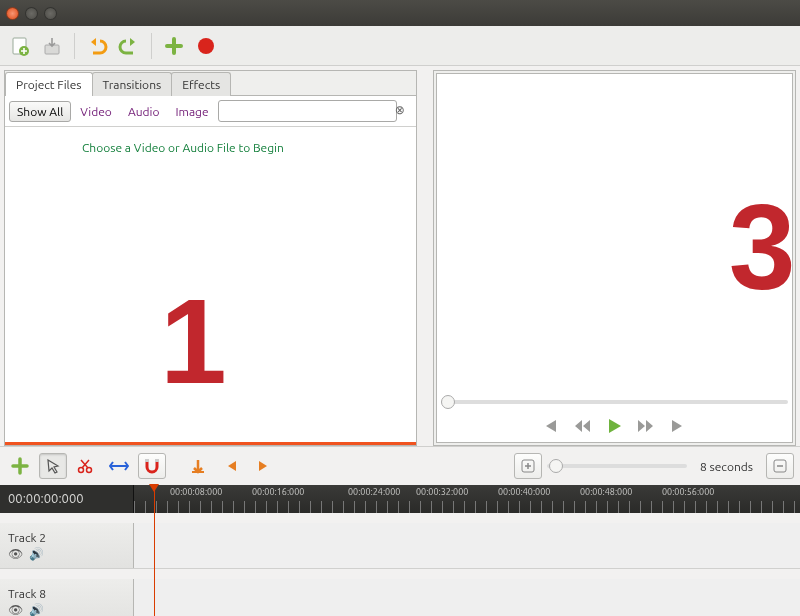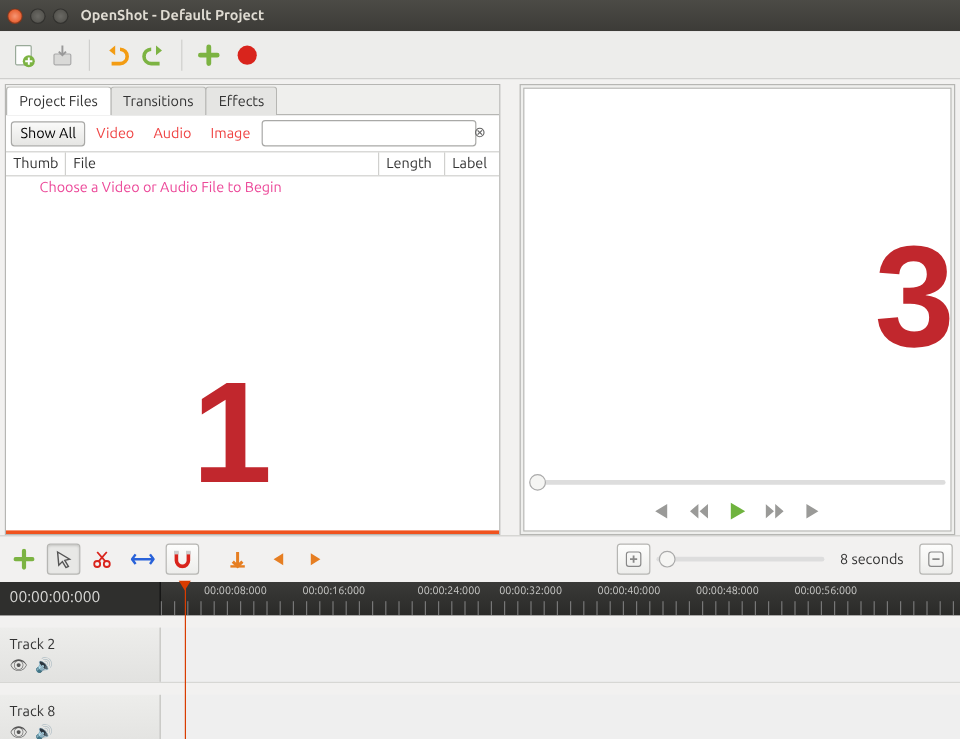--- a/index.html
+++ b/index.html
@@ -23,34 +23,34 @@
 .right-panel { flex: 1; background: #efefed; border: 1px solid #b6b6b3; display: flex; flex-direction: column; padding: 2px; }
 
 
 .tabs { display: flex; background: #efefed; border-bottom: 1px solid #b6b6b3; }
 .tab { padding: 5px 10px 5px 10px; border: 1px solid #b6b6b3; border-bottom: none; margin-right: -1px; background: #e5e5e3; cursor: pointer; border-radius: 3px 3px 0 0; position: relative; top: 1px; color: #333; }
 .tab.active { background: #fff; font-weight: normal; z-index: 2; }
 
 
 .filter-row { display: flex; align-items: center; padding: 4px; gap: 2px; border-bottom: 1px solid #d0d0ce; }
 .showall-btn { padding: 3px 7px; background: linear-gradient(#fafaf9,#e6e6e4); border: 1px solid #a9a9a7; border-radius: 3px; cursor: pointer; }
-.filt { padding: 3px 7px; cursor: pointer; color: #ef4444; }
+.filt { padding: 3px 7px; cursor: pointer; color: #701a75; }
 .filter-search { flex: 1; height: 22px; border: 1px solid #a9a9a7; border-radius: 3px; padding: 0 18px 0 4px; position: relative; }
 .filter-search-wrap { flex: 1; position: relative; }
 .clear-x { position: absolute; right: 4px; top: 3px; width: 16px; height: 16px; color: #666; font-size: 12px; text-align: center; cursor: pointer; }
 
 
 .file-hdr { display: flex; border-bottom: 1px solid #d0d0ce; font-weight: normal; color: #333; }
 .file-hdr > div { padding: 3px 6px; border-right: 1px solid #d0d0ce; }
 .col-thumb { width: 50px; }
 .col-file { flex: 1; }
 .col-len { width: 55px; }
 .col-lab { width: 45px; border-right: none !important; }
 .file-body { flex: 1; position: relative; }
-.placeholder-row { padding: 3px 6px 3px 28px; color: #ec4899; }
+.placeholder-row { padding: 3px 6px 3px 77px; color: #15803d; margin-top: 11px; }
 
 .left-bottom-line { position: absolute; left: 0; right: 0; bottom: 0; height: 3px; background: #f0531f; }
 
 
 .preview-tab-row { display: flex; }
 .preview-tab { padding: 4px 10px; border: 1px solid #b6b6b3; background: #fff; border-radius: 3px 3px 0 0; position: relative; top: 1px; z-index: 2; cursor: pointer; }
 .preview-box { flex: 1; background: #fff; border: 1px solid #b6b6b3; display: flex; flex-direction: column; padding: 4px; }
 .video-area { flex: 1; background: #000; position: relative; margin: 0 18px; }
 .video-letterbox { position: absolute; top:0; bottom:0; left:-18px; width:18px; background:#383838; }
 .video-letterbox.right { left:auto; right:-18px; }
@@ -102,21 +102,20 @@
 </style>
 </head>
 <body>
 
 <div class="titlebar">
   <div class="win-btns">
     <div class="win-btn win-close"></div>
     <div class="win-btn win-min"></div>
     <div class="win-btn win-max"></div>
   </div>
-  <span>OpenShot - Default Project</span>
 </div>
 
 <div class="toolbar">
   <div class="tool-btn">
     <svg width="22" height="22">
         <rect x="4" y="3" width="13" height="16" rx="1" fill="#fefefe" stroke="#9a9"></rect>
         <circle cx="15" cy="16" r="5" fill="#7cb342"></circle>
         <path d="M15 13v6M12 16h6" stroke="#fff" stroke-width="1.6"></path>
       </svg>
   </div>
@@ -162,26 +161,20 @@
     </div>
     <div class="filter-row">
       <div class="showall-btn">Show All</div>
       <div class="filt">Video</div>
       <div class="filt">Audio</div>
       <div class="filt">Image</div>
       <div class="filter-search-wrap">
         <input class="filter-search" value="" style="">
         <span class="clear-x">⊗</span>
       </div>
-    </div>
-    <div class="file-hdr">
-      <div class="col-thumb">Thumb</div>
-      <div class="col-file">File</div>
-      <div class="col-len">Length</div>
-      <div class="col-lab">Label</div>
     </div>
     <div class="file-body">
       <div class="placeholder-row">Choose a Video or Audio File to Begin</div>
       <div class="overlay-num num1">1</div>
     </div>
     <div class="left-bottom-line"></div>
   </div>
 
   <div class="right-panel">
     <div class="preview-box">

